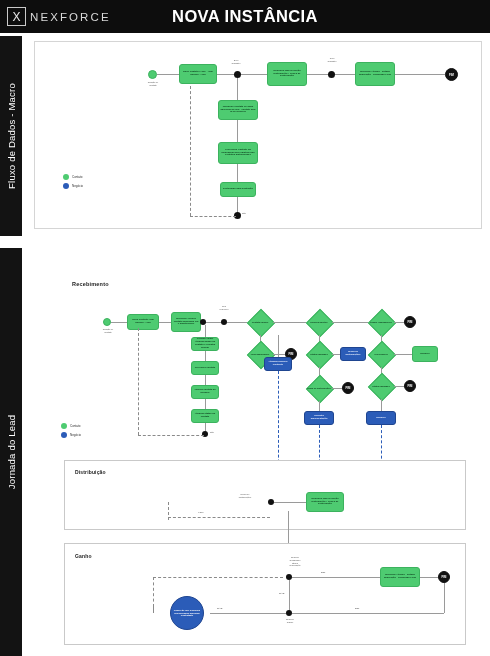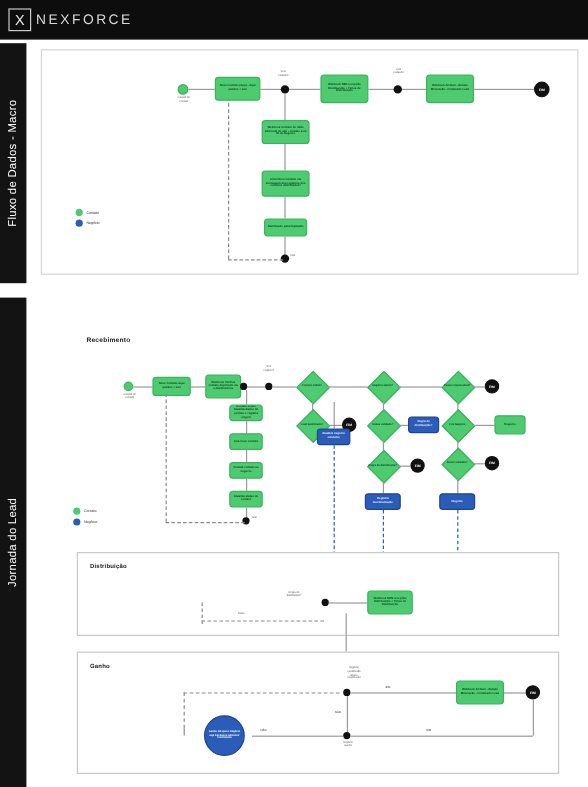--- a/index.html
+++ b/index.html
@@ -123,20 +123,21 @@
   .legend-txt{font-size:3px;color:#333;}
 </style>
 </head>
 <body>
 
 <div class="header">
   <div class="logo-wrap">
     <div class="logo-mark">X</div>
     <div class="logo-text">NEXFORCE</div>
   </div>
+  <div class="header-title">NOVA INSTÂNCIA</div>
 </div>
 
 <div class="rail rail-1">
   <div class="rail-label">Fluxo de Dados - Macro</div>
 </div>
 <div class="rail rail-2">
   <div class="rail-label">Jornada do Lead</div>
 </div>
 
 <div class="panel panel-macro">

